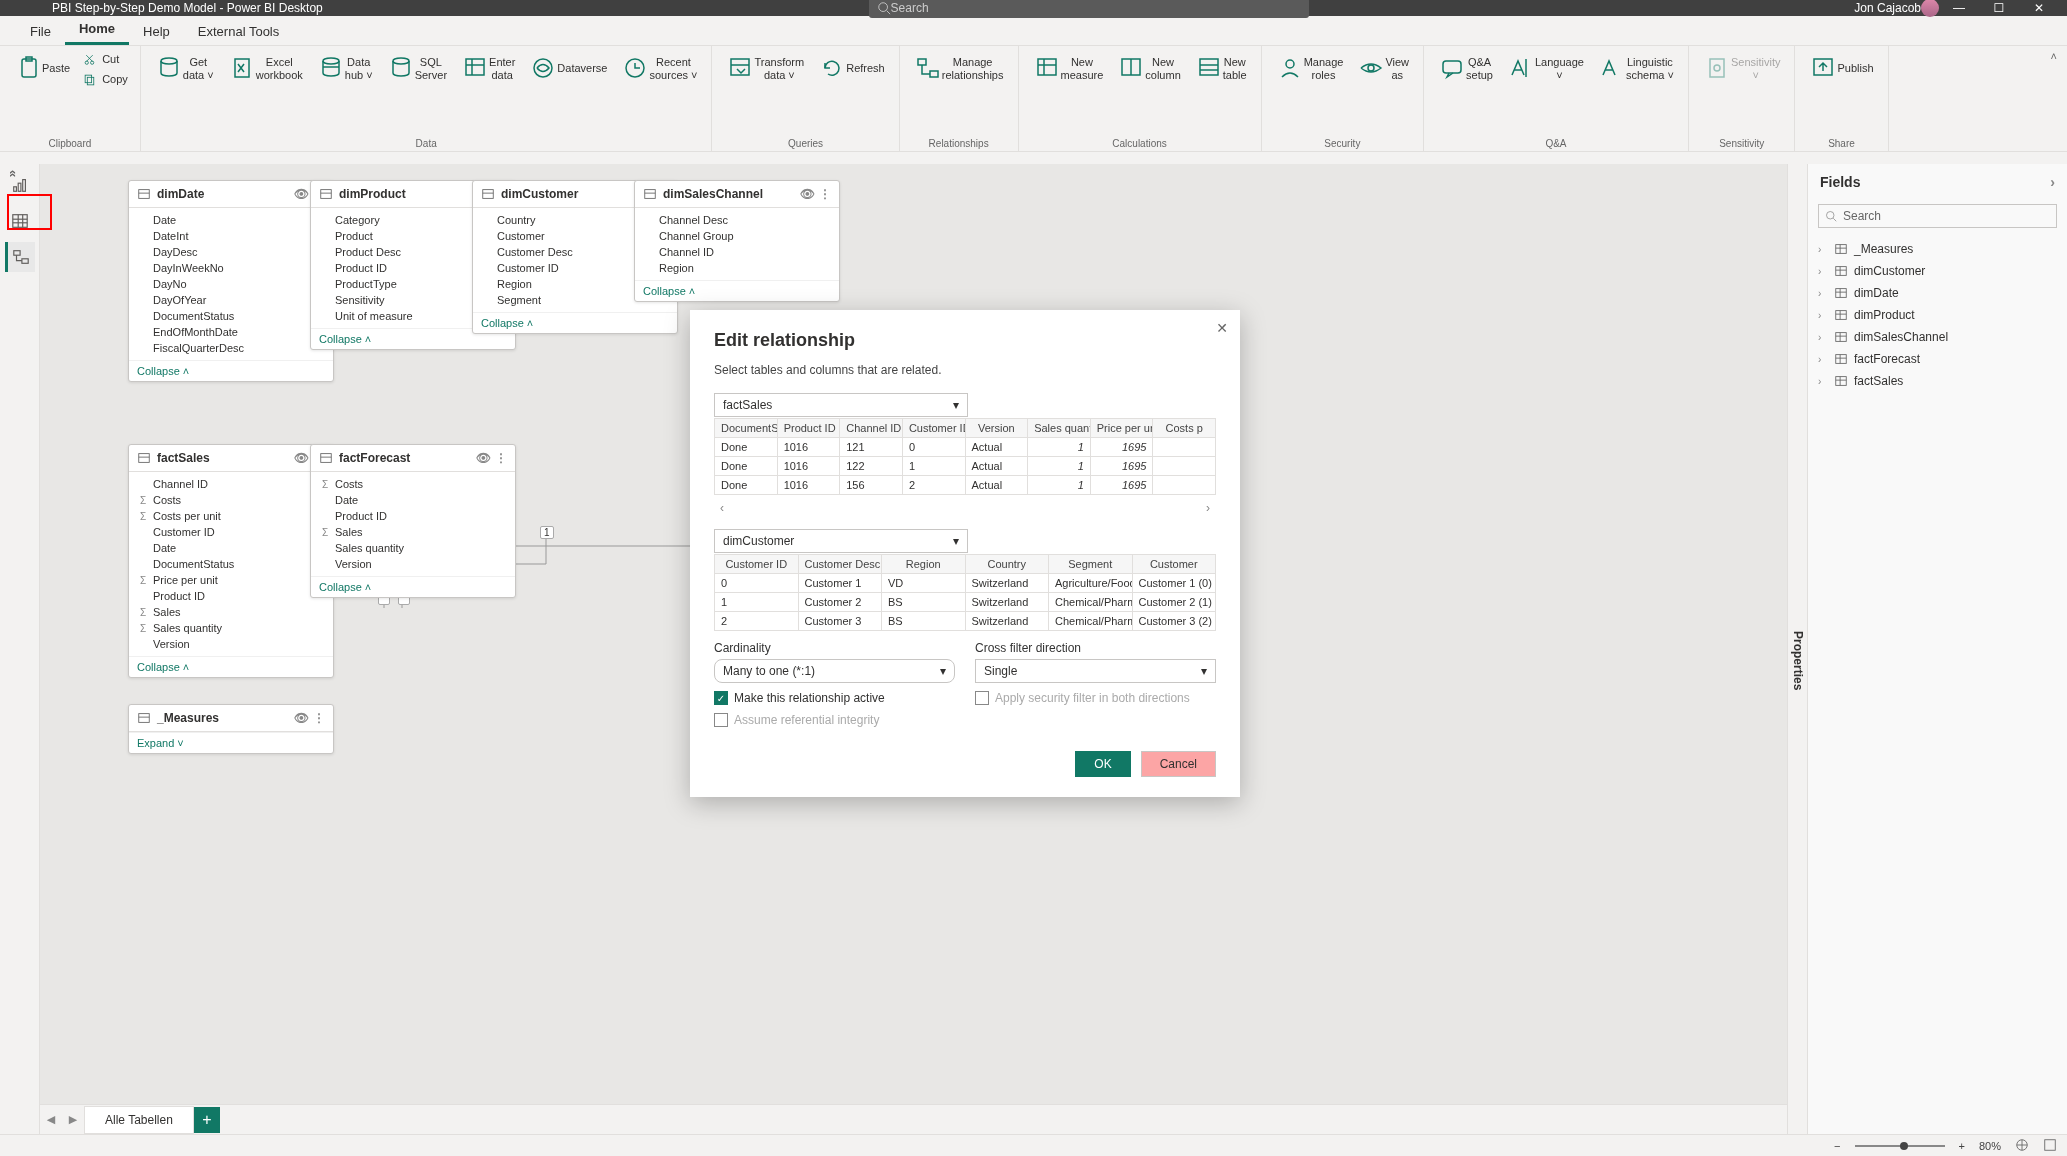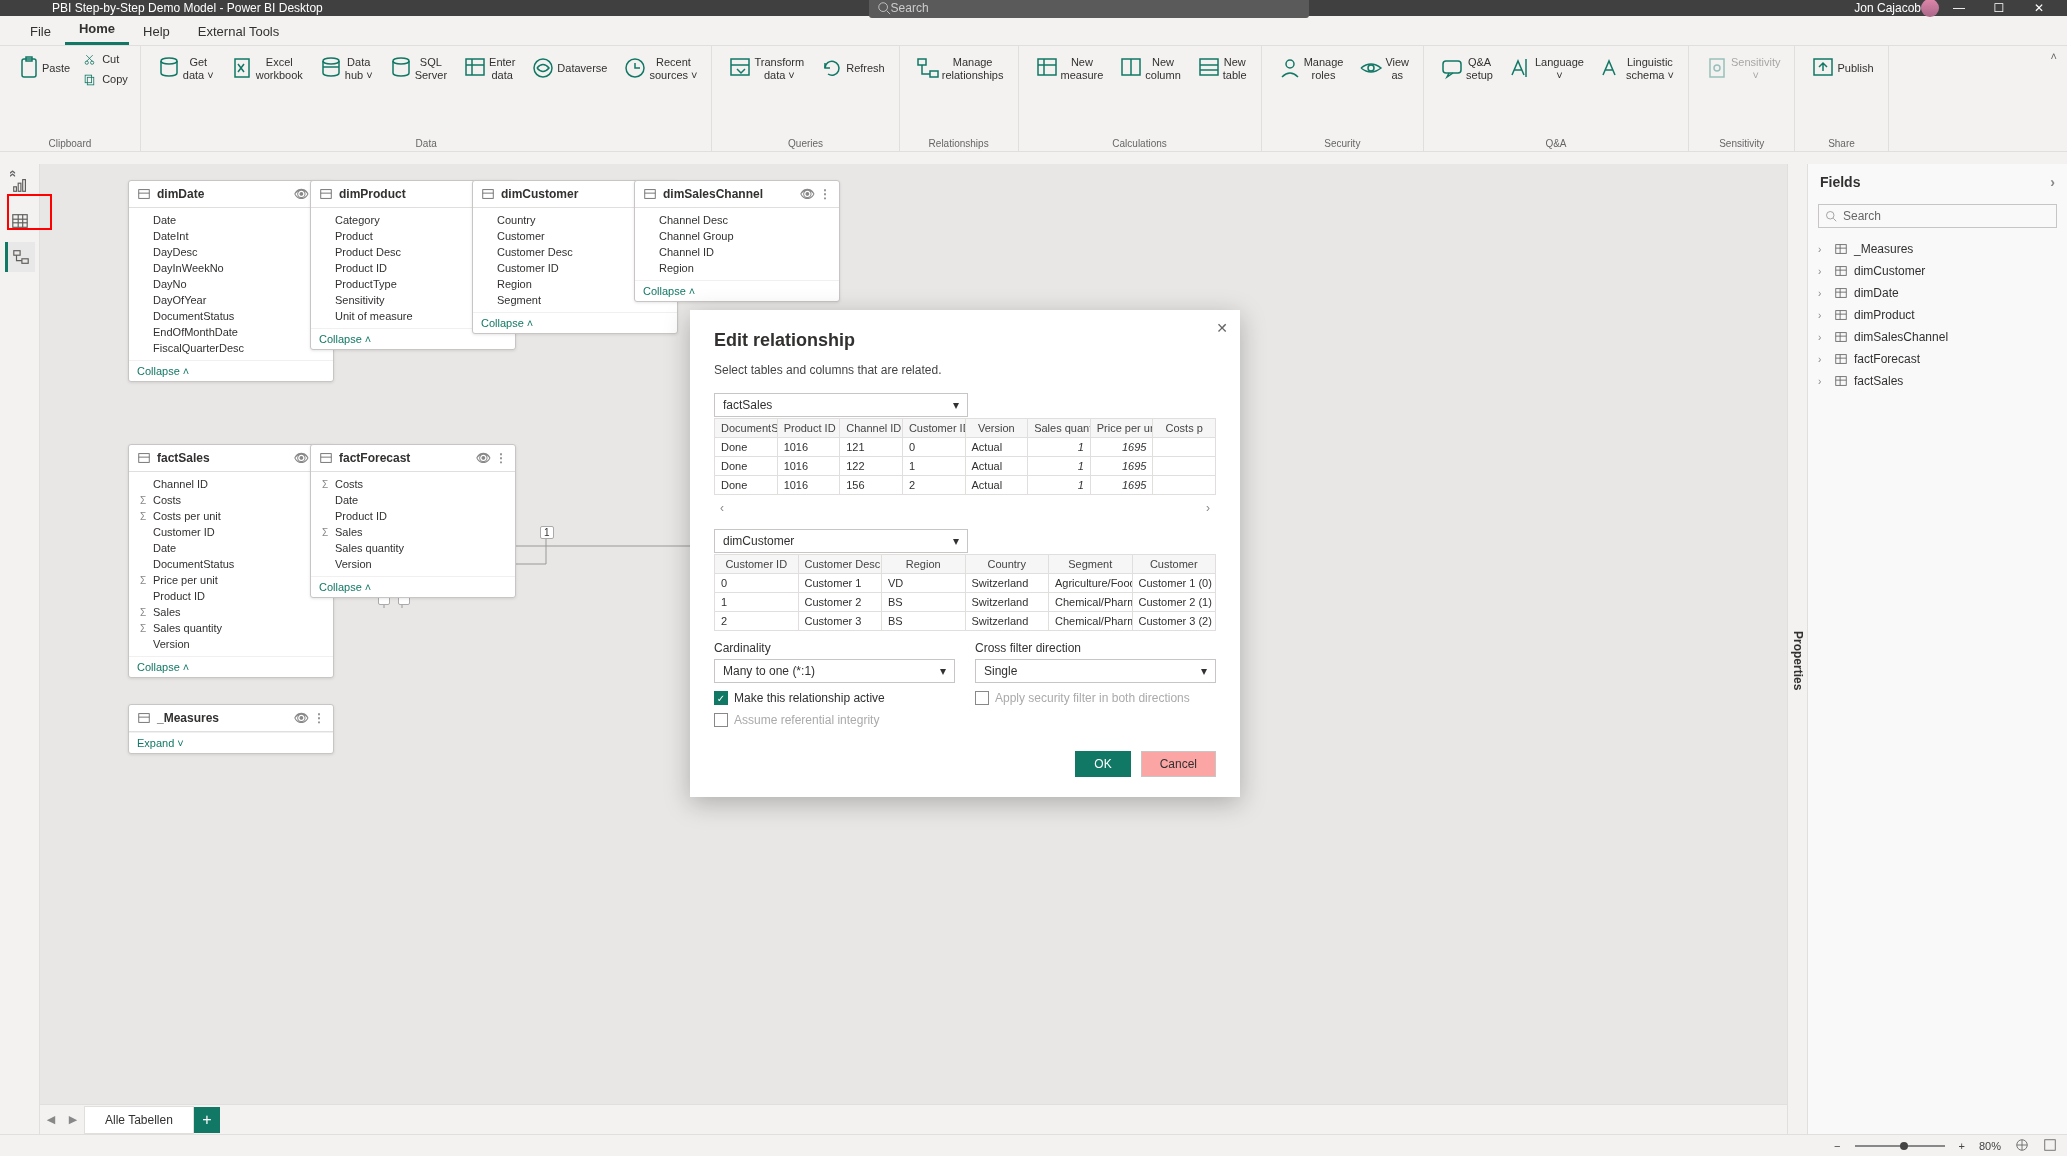--- a/index.html
+++ b/index.html
@@ -929,21 +929,21 @@
           <td>Switzerland</td>
           <td>Chemical/Pharmaceutical</td>
           <td>Customer 3 (2)</td>
         </tr>
       </tbody>
     </table>
 
   <div class="row2">
     <div>
       <div class="lbl">Cardinality</div>
-      <div class="dselect" style="width:100%;">
+      <div class="dselect" style="width:100%;border-radius:8px;">
         <span>Many to one (*:1)</span>
         <span>▾</span>
       </div>
       <div class="chk">
         <span class="chkbox on">✓</span>
         <span>Make this relationship active</span>
       </div>
       <div class="chk disabled">
         <span class="chkbox"></span>
         <span>Assume referential integrity</span>

